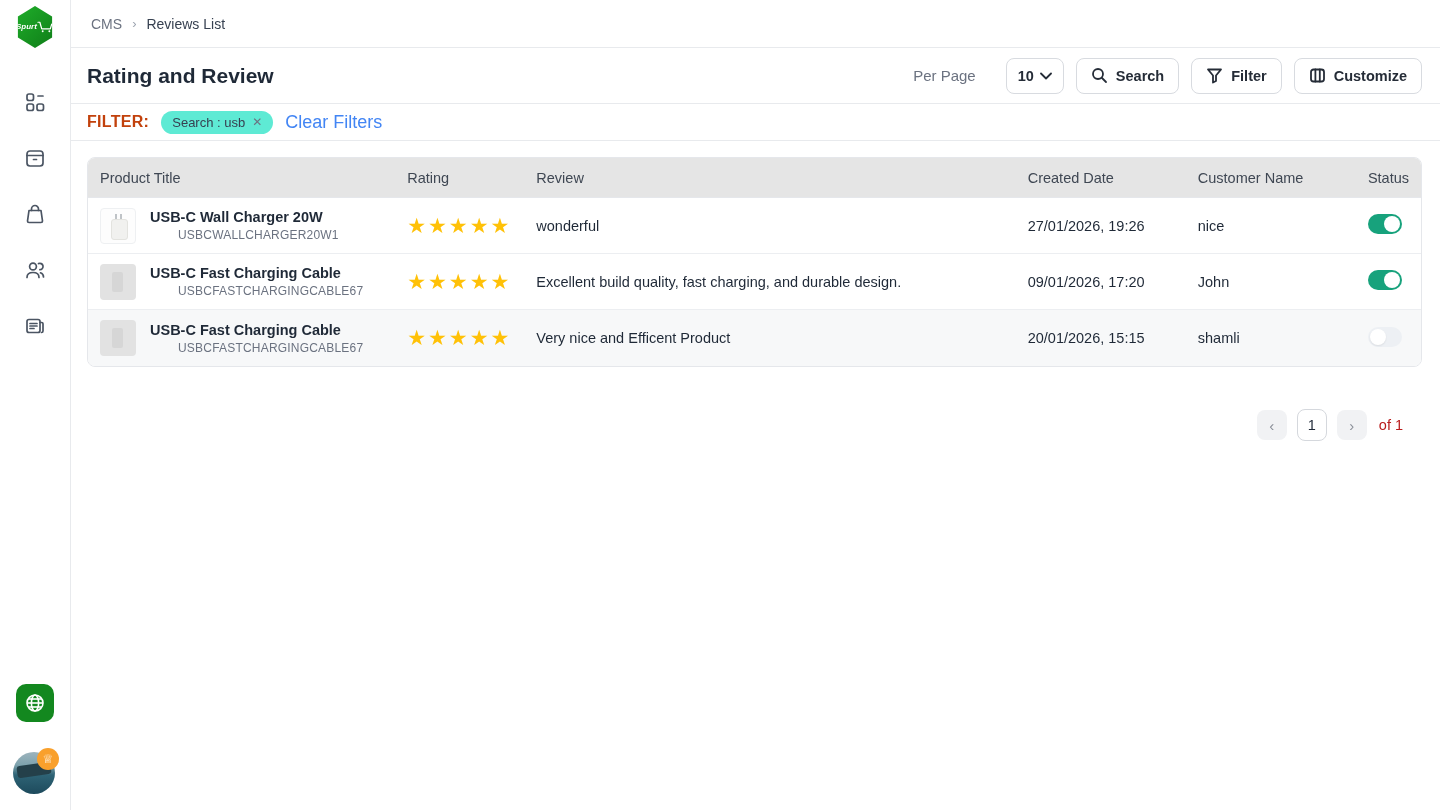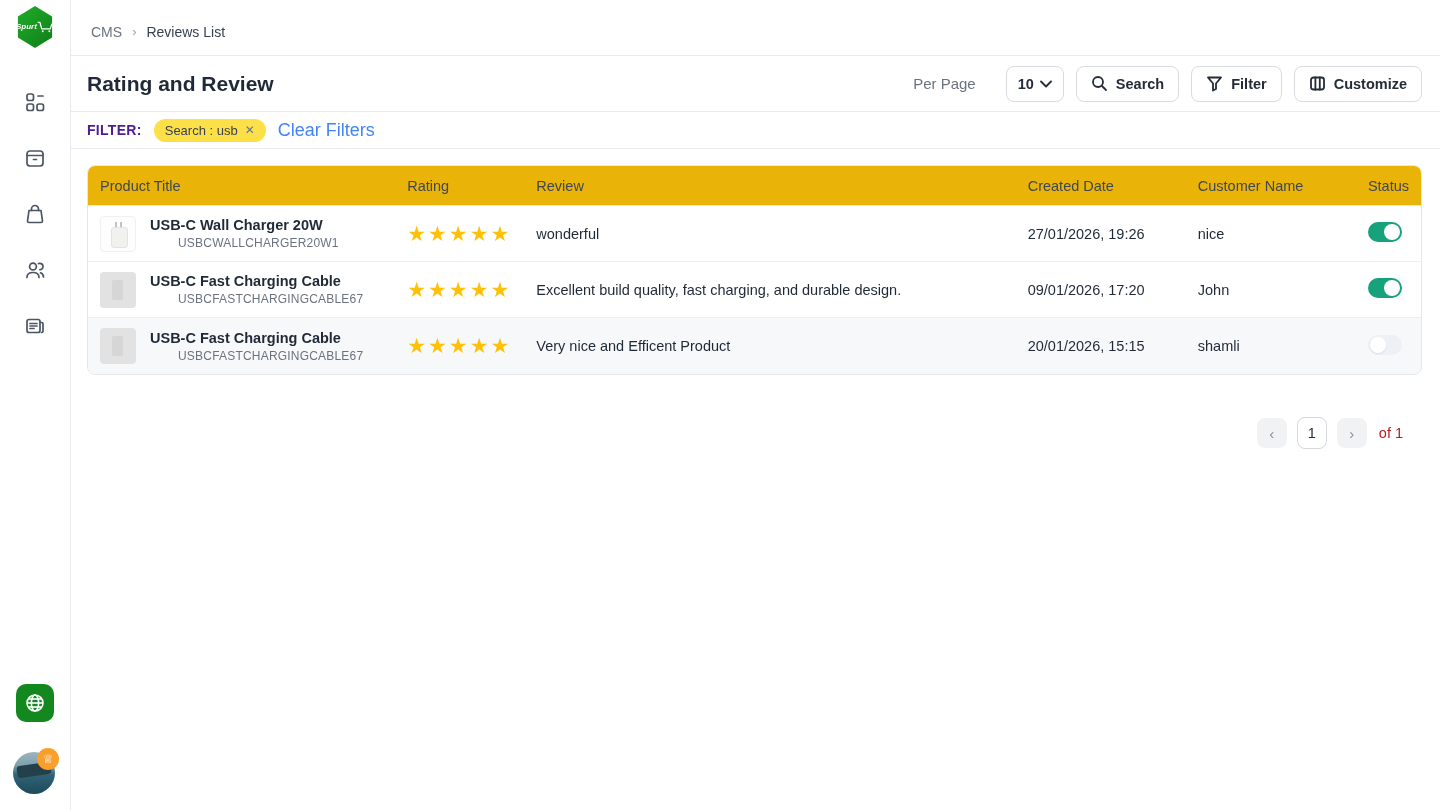--- a/index.html
+++ b/index.html
@@ -25,47 +25,47 @@
   .avatar-wrap { position:relative; width:44px; height:46px; }
   .avatar { position:absolute; left:0; bottom:0; width:42px; height:42px; border-radius:50%;
     background:linear-gradient(180deg,#9db4bd 0%,#7fa3ae 30%,#2e6375 55%,#1d4a5c 100%); overflow:hidden; }
   .avatar:before { content:""; position:absolute; left:4px; top:12px; width:34px; height:12px;
     background:#24404a; transform:rotate(-8deg); border-radius:3px; }
   .badge { position:absolute; right:-2px; top:0; width:22px; height:22px; border-radius:50%;
     background:#f9a02c; color:#fff; font-size:12px; display:flex; align-items:center; justify-content:center; }
 
   
   .main { flex:1; display:flex; flex-direction:column; }
-  .breadcrumb-bar { height:48px; border-bottom:1px solid #e8eaed; display:flex; align-items:center; padding:0 20px; gap:10px;margin-top:8px; }
+  .breadcrumb-bar { height:48px; border-bottom:1px solid #e8eaed; display:flex; align-items:center; padding:0 20px; gap:10px; }
   .crumb { font-size:14px; color:#6b7280; cursor:pointer; }
   .crumb-sep { color:#9ca3af; font-size:13px; }
   .crumb-current { font-size:14px; color:#374151; font-weight:500; }
 
   .title-bar { height:56px; border-bottom:1px solid #e8eaed; display:flex; align-items:center; padding:0 18px 0 16px; }
   .page-title { font-size:21px; font-weight:700; color:#1f2937; }
   .title-actions { margin-left:auto; display:flex; align-items:center; gap:12px; }
   .per-page-label { font-size:15px; color:#6b7280; margin-right:18px; }
   .btn { height:36px; border:1px solid #d8dbe0; border-radius:8px; background:#fff; display:flex;
     align-items:center; gap:8px; padding:0 14px; font-size:14.5px; font-weight:700; color:#252c37;
     cursor:pointer; font-family:inherit;text-align:right; }
   .btn svg { stroke:#252c37; fill:none; stroke-width:1.8; stroke-linecap:round; stroke-linejoin:round; }
   .select-btn { font-weight:700; gap:6px; padding:0 11px; }
 
   .filter-bar { height:37px; border-bottom:1px solid #e8eaed; display:flex; align-items:center; padding:0 16px; gap:12px; }
-  .filter-label { font-size:14px; font-weight:bold; color:#4c1d95; letter-spacing:.3px; }
-  .chip { background:#fde047; border-radius:14px; padding:4px 11px; font-size:13px; color:#374151;
+  .filter-label { font-size:16px; font-weight:bold; color:#c2410c; letter-spacing:.3px; }
+  .chip { background:#5eead4; border-radius:14px; padding:4px 11px; font-size:13px; color:#374151;
     display:flex; align-items:center; gap:7px; }
   .chip .chip-x { color:#6b7280; font-size:12px; cursor:pointer; }
   .clear-link { font-size:18px; color:#4285f4; cursor:pointer; }
 
   
   .content { padding:16px 18px 0 16px; }
   table.grid { width:100%; border:1px solid #e5e7eb; border-radius:8px; border-spacing:0;
     border-collapse:separate; overflow:hidden; table-layout:fixed; }
-  .grid th { background:#eab308; height:40px; text-align:left; font-size:14.5px; font-weight:500;
+  .grid th { background:#e5e5e5; height:40px; text-align:left; font-size:14.5px; font-weight:500;
     color:#3f4753; padding:0 12px; border-bottom:1px solid #e5e7eb; }
   .grid td { height:56px; padding:0 12px; font-size:14.5px; color:#1f2937; border-bottom:1px solid #eceef1;
     background:#fff; vertical-align:middle; }
   .grid tr:last-child td { border-bottom:none; }
   .grid tr.row-alt td { background:#f7f8f9; }
   .col-product { width:307px; } .col-rating { width:129px; } .col-review { width:491px; }
   .col-created { width:170px; } .col-customer { width:170px; } .col-status { width:65px; }
   .prod-cell { display:flex; align-items:center; gap:14px; }
   .thumb { width:36px; height:36px; border-radius:4px; flex-shrink:0; position:relative; }
   .thumb--white { background:#fdfdfd; border:1px solid #eef0f2; }

